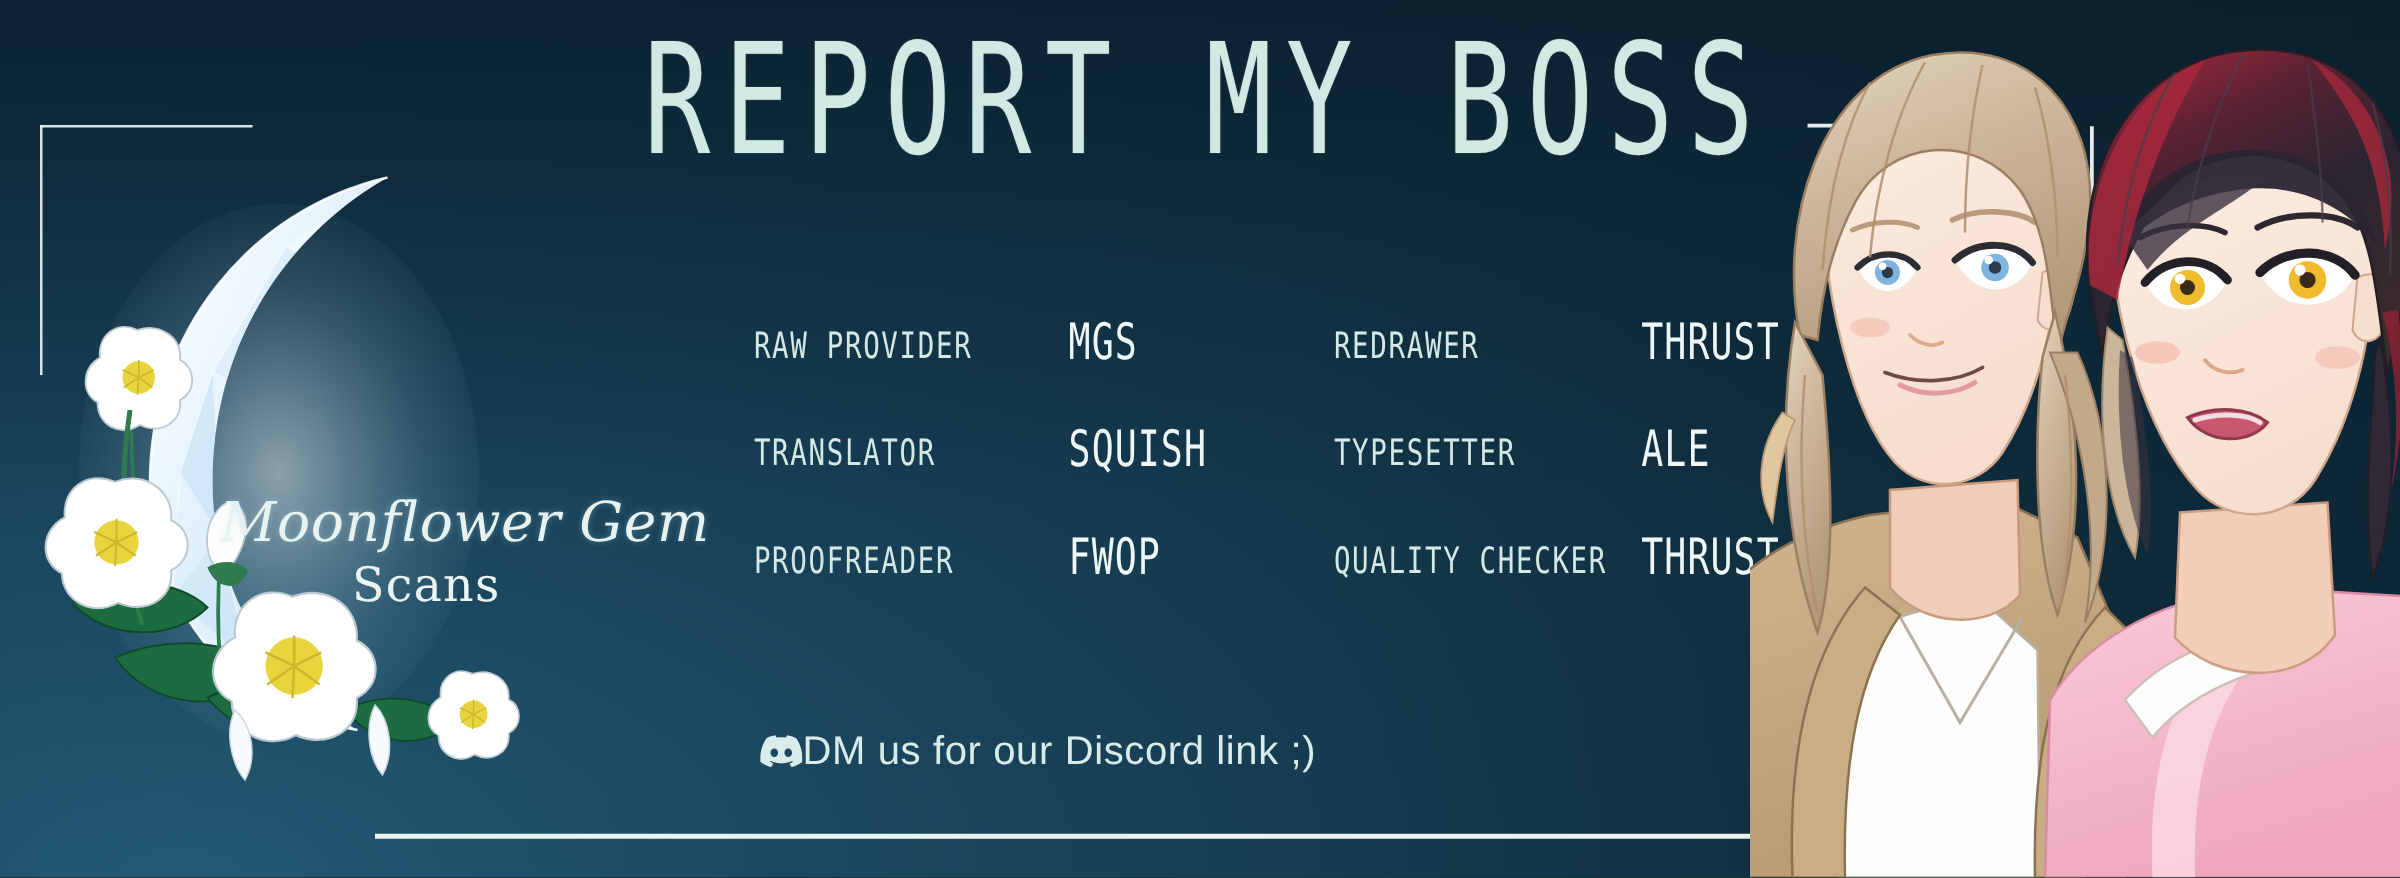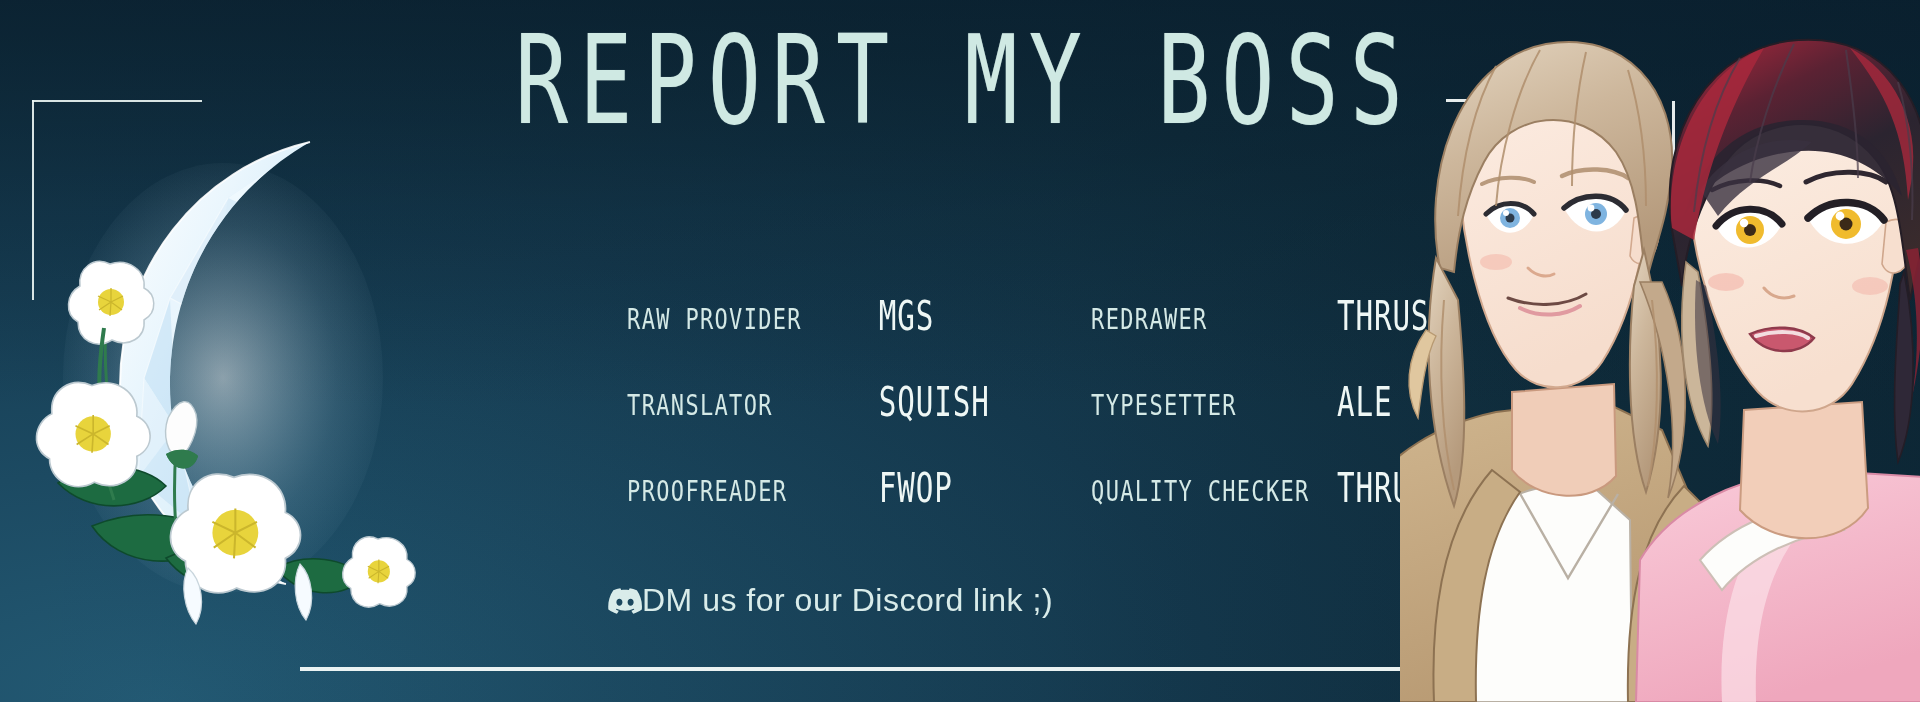--- a/index.html
+++ b/index.html
@@ -61,26 +61,25 @@
     letter-spacing:12px;
     color:#cfe9e3;
     white-space:nowrap;
     transform:scaleY(1.28) scaleX(0.92);
     transform-origin:left top;
     text-shadow:0 0 1px rgba(207,233,227,.4);
   }
 
   
   .credits{
-    position:absolute;left:612px;top:254px;
+    position:absolute;left:588px;top:254px;
     display:grid;
     grid-template-columns:252px 212px 252px auto;
     row-gap:46px;
     align-items:baseline;
-    margin-top:42px;
   }
   .c-label{
     font-family:"DejaVu Sans Mono", monospace;
     font-size:25px;
     letter-spacing:1.5px;
     color:#d4e9e6;
     text-transform:uppercase;
     transform:scaleY(1.16) scaleX(0.88);
     transform-origin:left baseline;
     white-space:nowrap;
@@ -275,20 +274,24 @@
           </g>
         </g>
       </g>
 
       <g fill="#f6fbff" stroke="#c9d6dd" stroke-width="1.2">
         <path d="M252,436 C264,448 268,474 258,492 C246,478 244,452 252,436 Z"></path>
         <path d="M140,440 C154,452 158,478 148,496 C136,482 132,456 140,440 Z"></path>
       </g>
     </svg>
 
+    <div class="logo-wordmark">
+      <div class="wm-line1">Moonflower Gem</div>
+      <div class="wm-line2">Scans</div>
+    </div>
   </div>
 
   <div class="credits">
     <div class="c-label">RAW PROVIDER</div>
     <div class="c-value">MGS</div>
     <div class="c-label right">REDRAWER</div>
     <div class="c-value">THRUST</div>
 
     <div class="c-label">TRANSLATOR</div>
     <div class="c-value">SQUISH</div>

